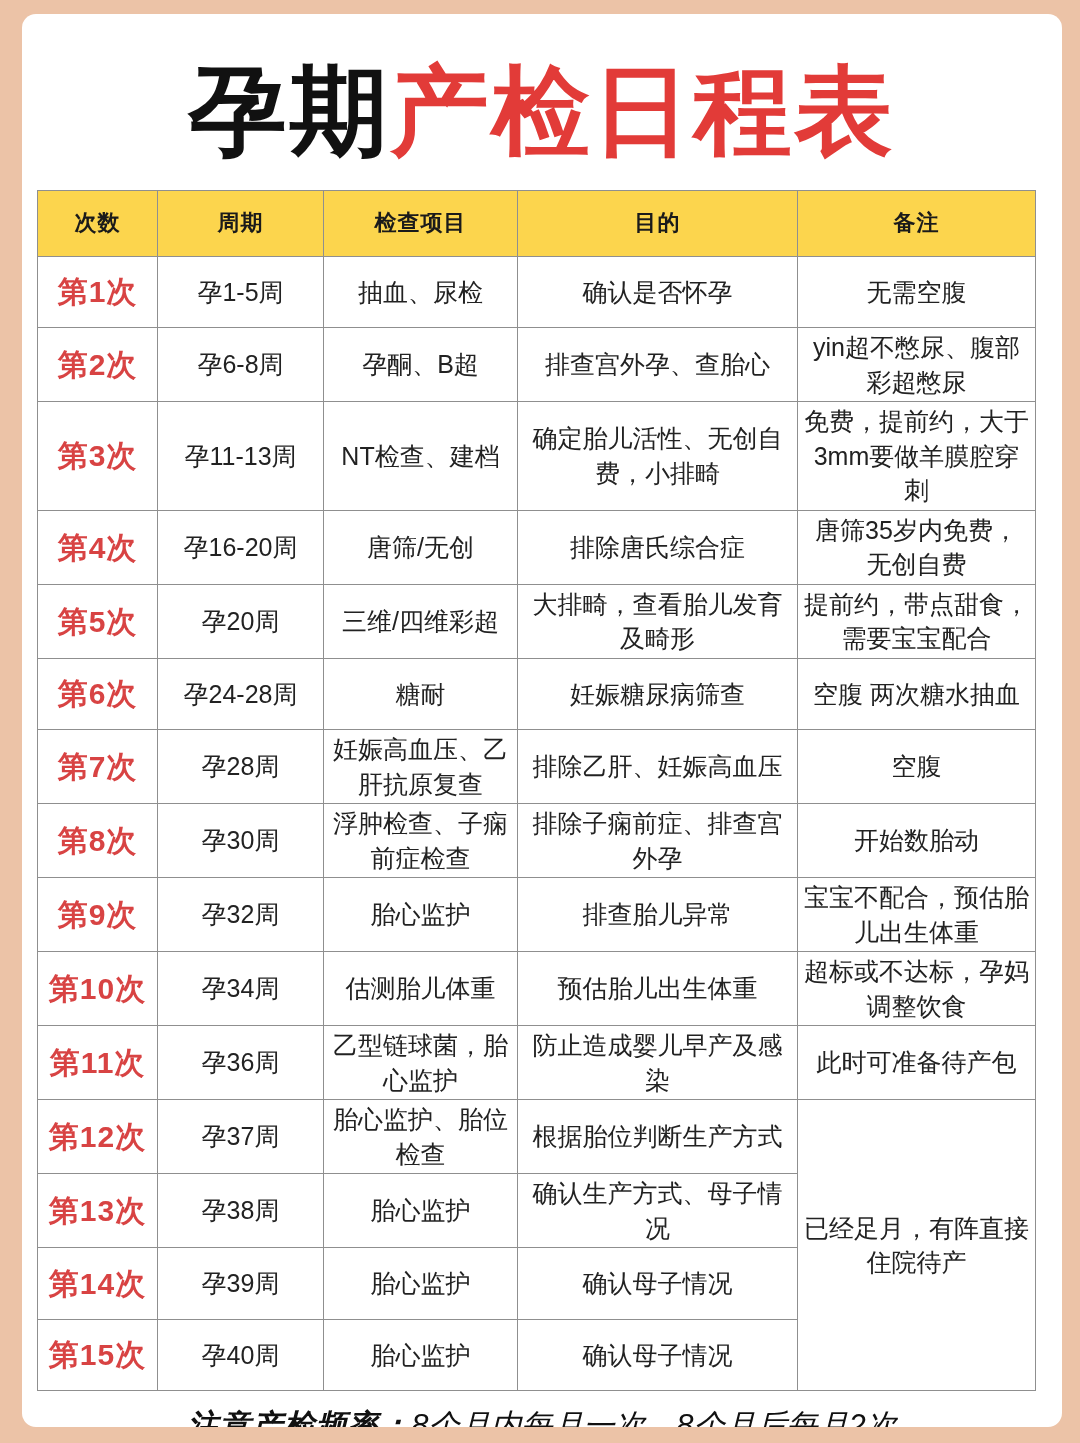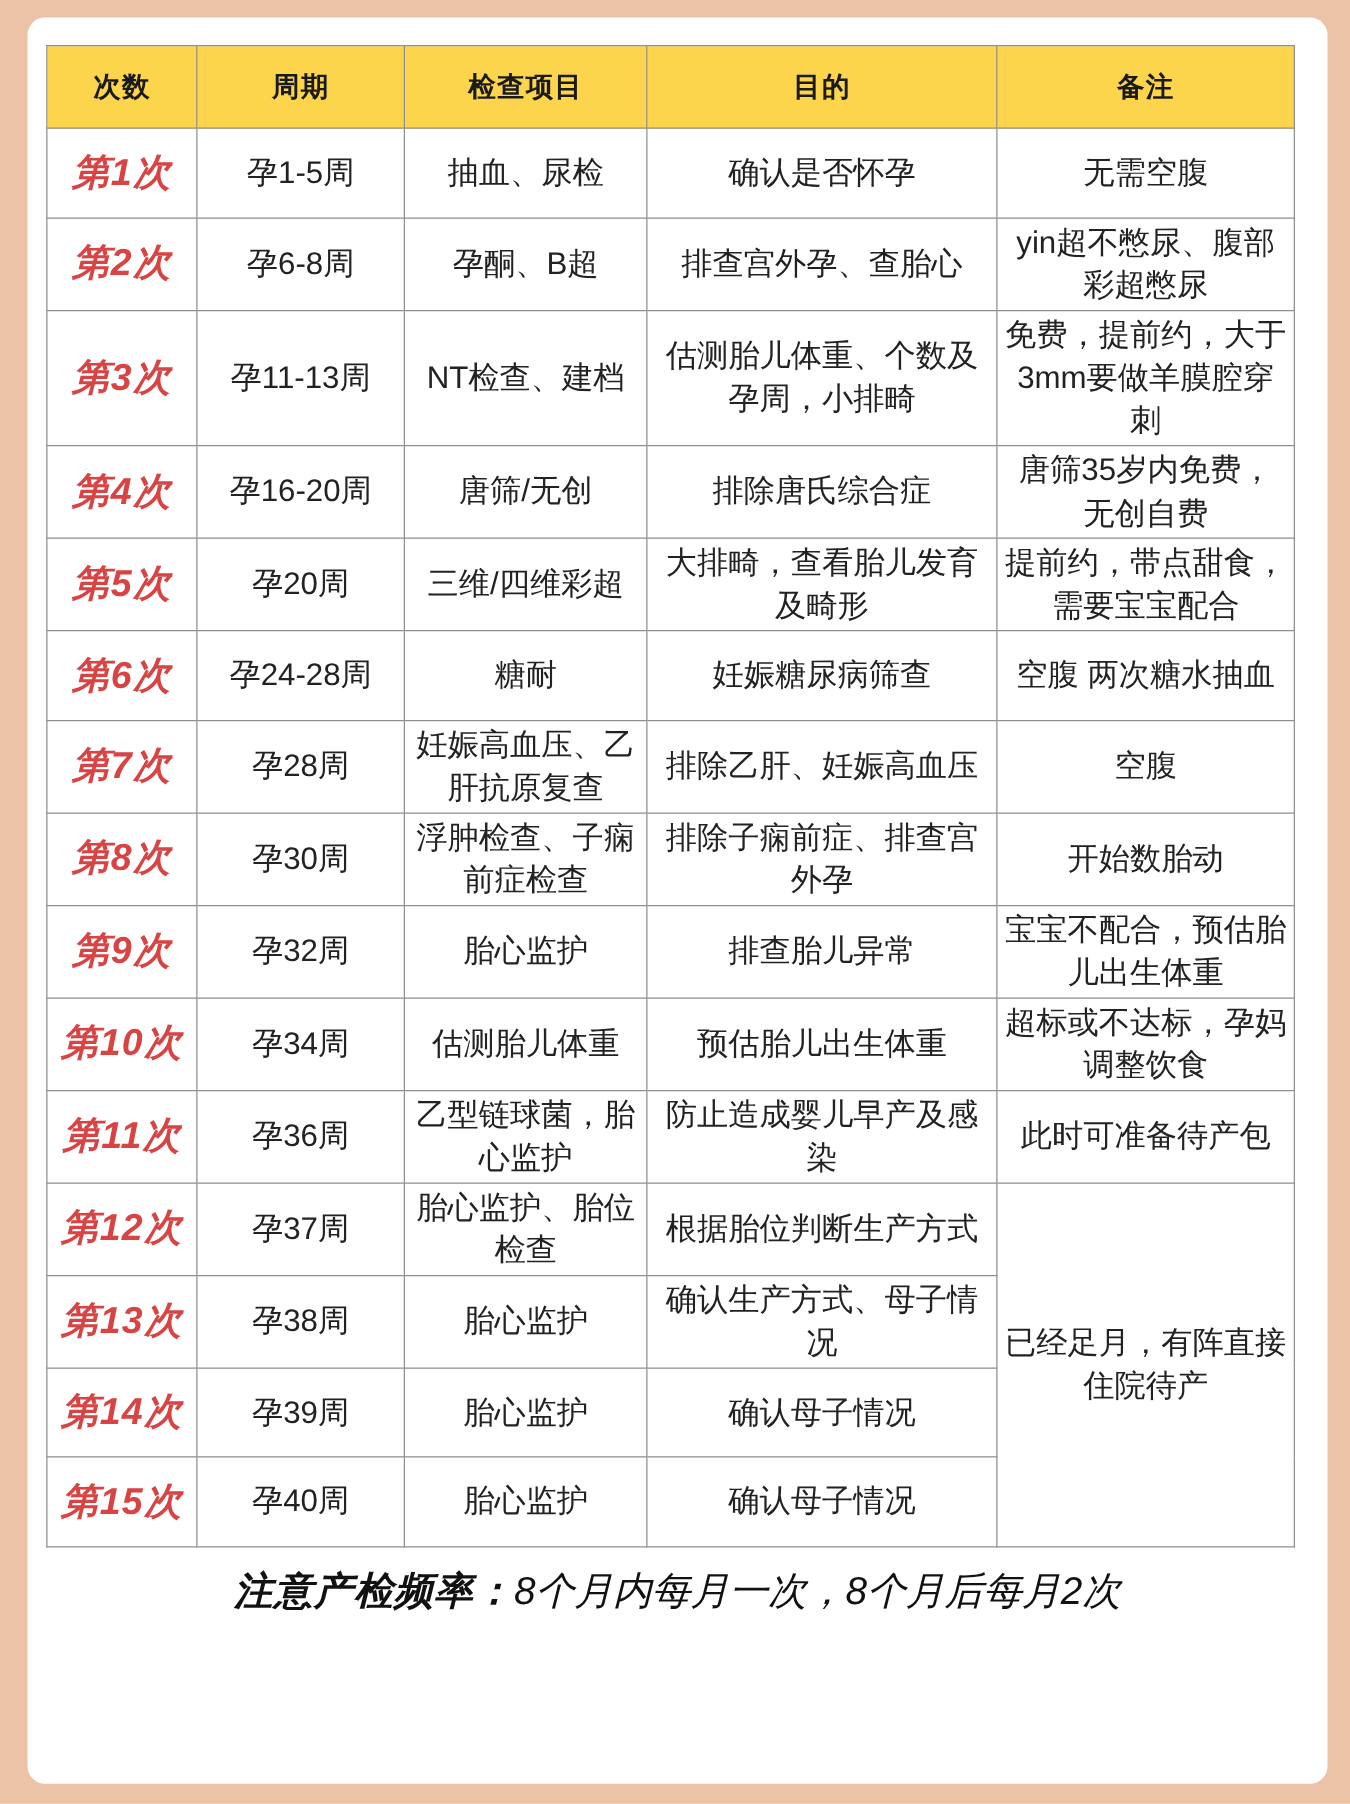--- a/index.html
+++ b/index.html
@@ -56,36 +56,36 @@
     color: #222222;
     font-size: 25px;
     line-height: 1.38;
     height: 71.5px;
   }
   .schedule tbody td.times {
     color: #d84343;
     font-weight: bold;
     font-size: 30px;
     letter-spacing: 1px;
-    font-style: italic;
   }
   .footer-note {
     text-align: center;
     margin-top: 14px;
     font-size: 31px;
     font-style: italic;
     color: #111111;
   }
   .footer-note .label { font-weight: bold; letter-spacing: 1px; }
 </style>
 </head>
 <body>
 
 <div class="page">
 
+  <div class="title"><span>孕期</span><span class="red">产检日程表</span></div>
 
   <table class="schedule">
     <colgroup>
       <col style="width:120px">
         <col style="width:166px">
         <col style="width:194px">
         <col style="width:280px">
         <col style="width:238px">
     </colgroup>
     <thead>
@@ -109,21 +109,21 @@
         <td class="times">第2次</td>
         <td>孕6-8周</td>
         <td>孕酮、B超</td>
         <td>排查宫外孕、查胎心</td>
         <td>yin超不憋尿、腹部彩超憋尿</td>
       </tr>
       <tr>
         <td class="times">第3次</td>
         <td>孕11-13周</td>
         <td>NT检查、建档</td>
-        <td>估测胎儿体重、个数及孕周，小排畸</td>
+        <td>确定胎儿活性、无创自费，小排畸</td>
         <td>免费，提前约，大于3mm要做羊膜腔穿刺</td>
       </tr>
       <tr>
         <td class="times">第4次</td>
         <td>孕16-20周</td>
         <td>唐筛/无创</td>
         <td>排除唐氏综合症</td>
         <td>唐筛35岁内免费，无创自费</td>
       </tr>
       <tr>

